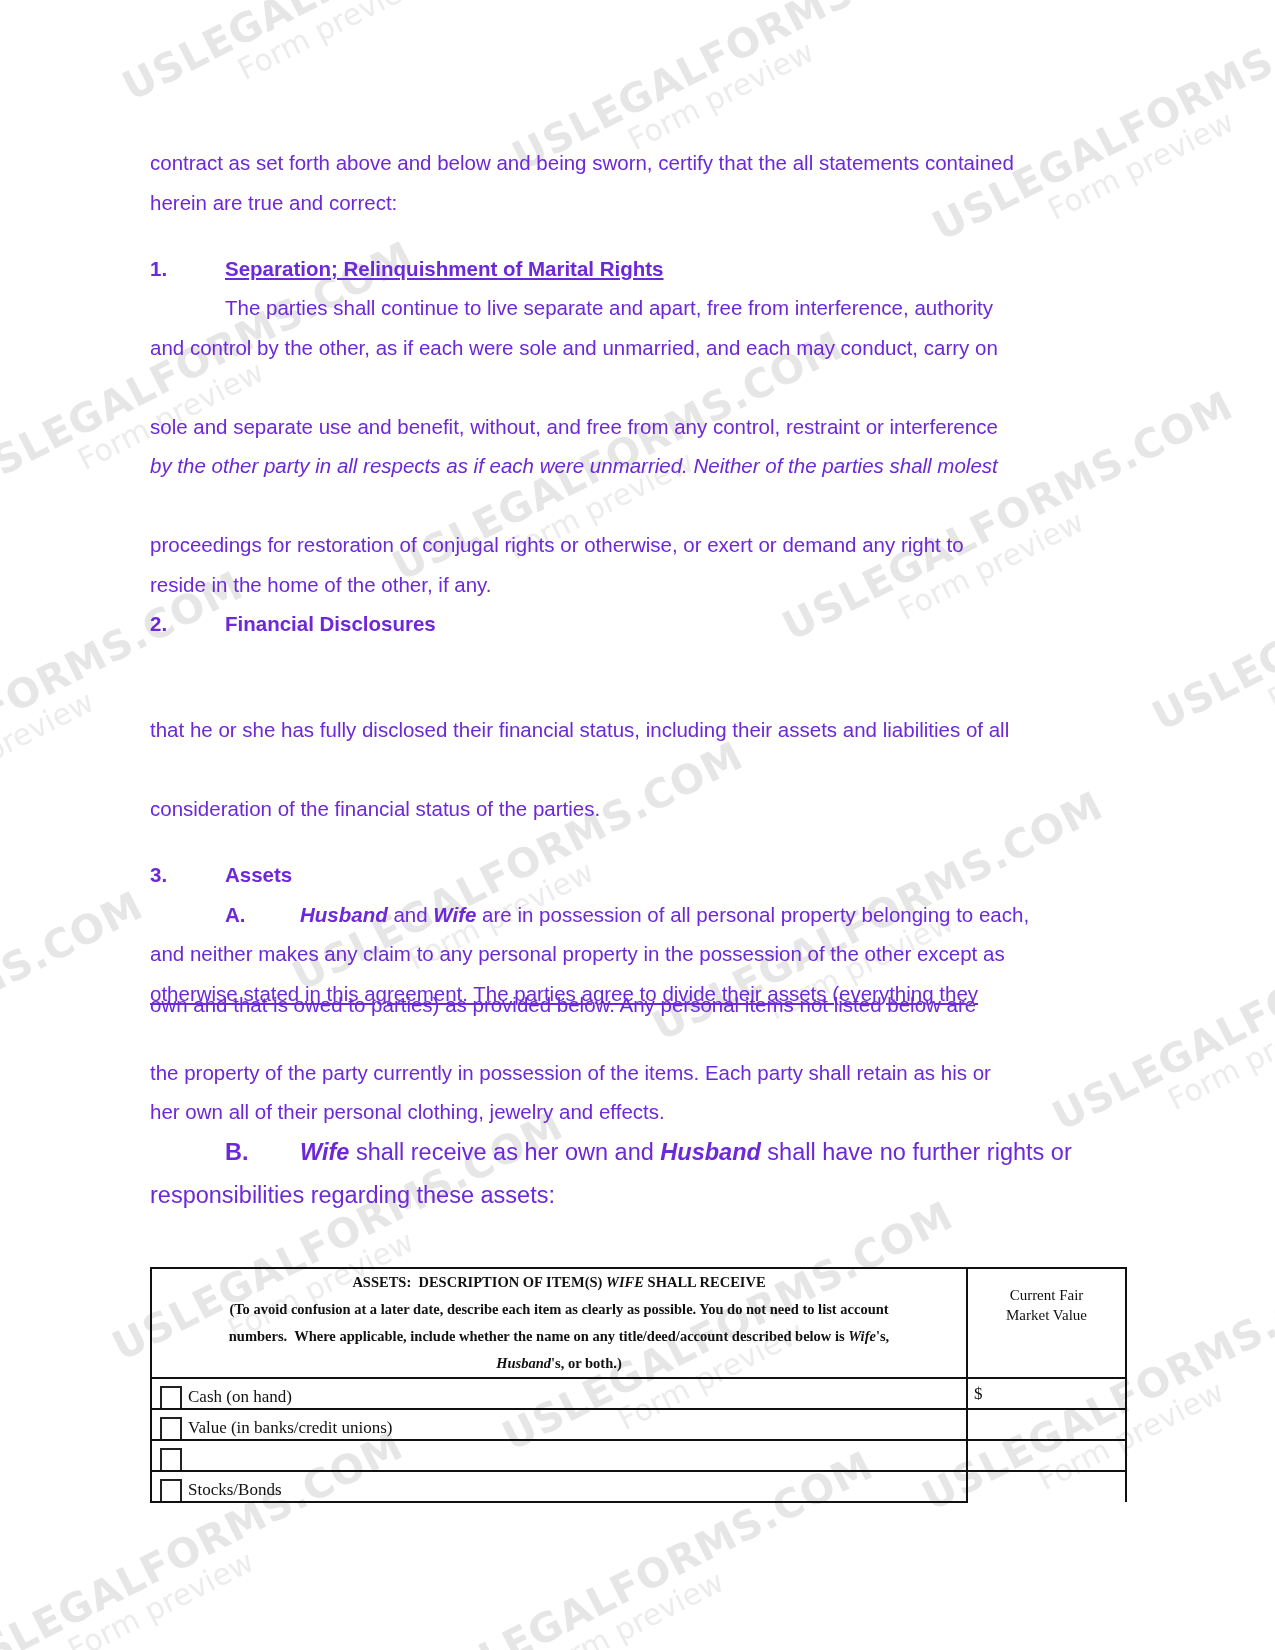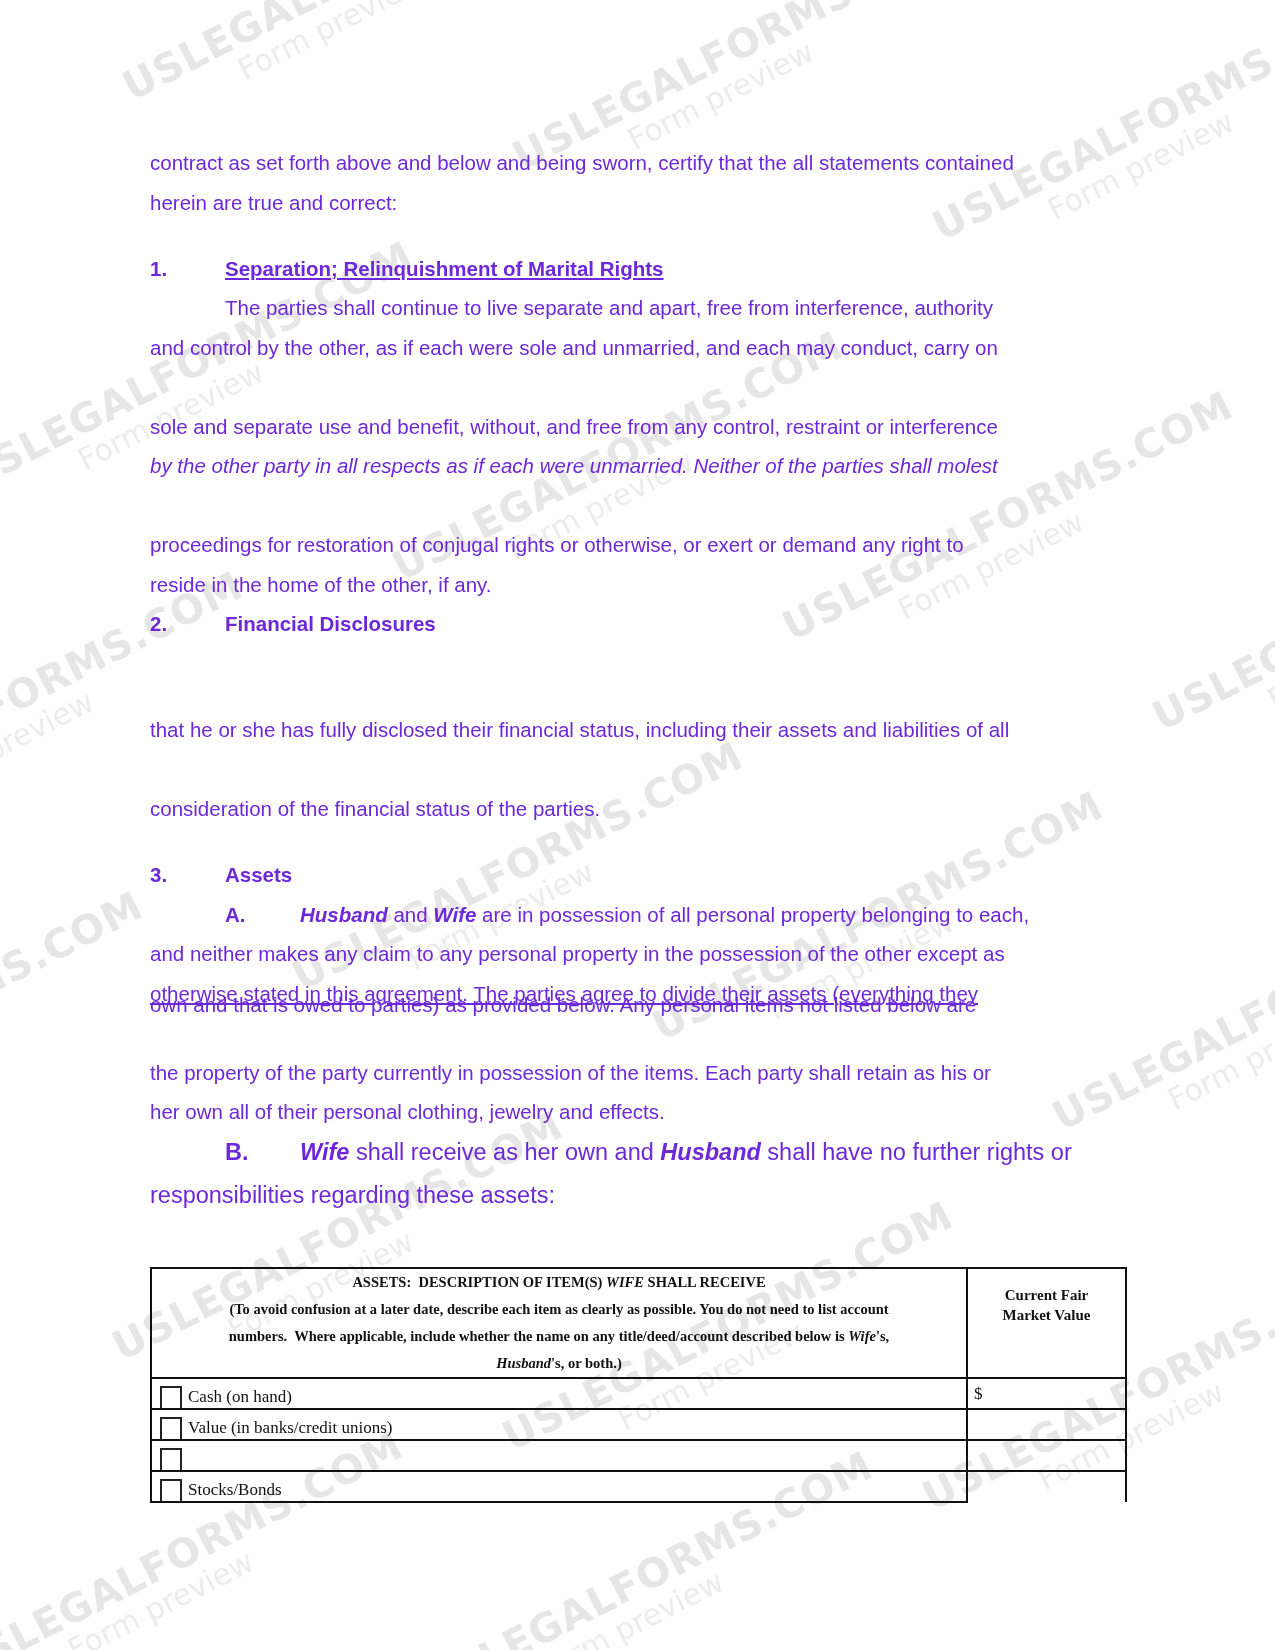--- a/index.html
+++ b/index.html
@@ -13,21 +13,21 @@
   .head { font-weight:bold; }
   .head .num { display:inline-block; width:75px; }
   .u { text-decoration:underline; }
   .big { }
   .lineB { font-size:23.5px; }
   table.assets { position:absolute; left:150px; top:1267px; border-collapse:collapse; z-index:1; font-family:"Liberation Serif", serif; color:#111; }
   table.assets td { border:2px solid #111; padding:0; vertical-align:top; }
   .desc-col { width:814px; }
   .val-col { width:157px; }
   .hdr-desc { height:101px; text-align:center; font-weight:bold; font-size:14.5px; line-height:27px; padding-top:0; }
-  .hdr-val { text-align:center; font-weight:bold; font-size:15px; line-height:20px; padding-top:16px !important; }
+  .hdr-val { text-align:center; font-weight:normal; font-size:15px; line-height:20px; padding-top:16px !important; }
   .row td { height:29px; font-size:17px; }
   .cell-inner { display:flex; align-items:flex-end; height:29px; }
   .cb { width:22px; height:22px; border:2px solid #222; border-bottom:none; margin-left:8px; margin-right:6px; box-sizing:border-box; flex:none; align-self:flex-end; }
   .row-label { line-height:20px; padding-bottom:1px; }
   .dollar { padding-left:6px; line-height:29px; font-size:17px; }
 </style>
 </head>
 <body>
 
 <div class="page">

